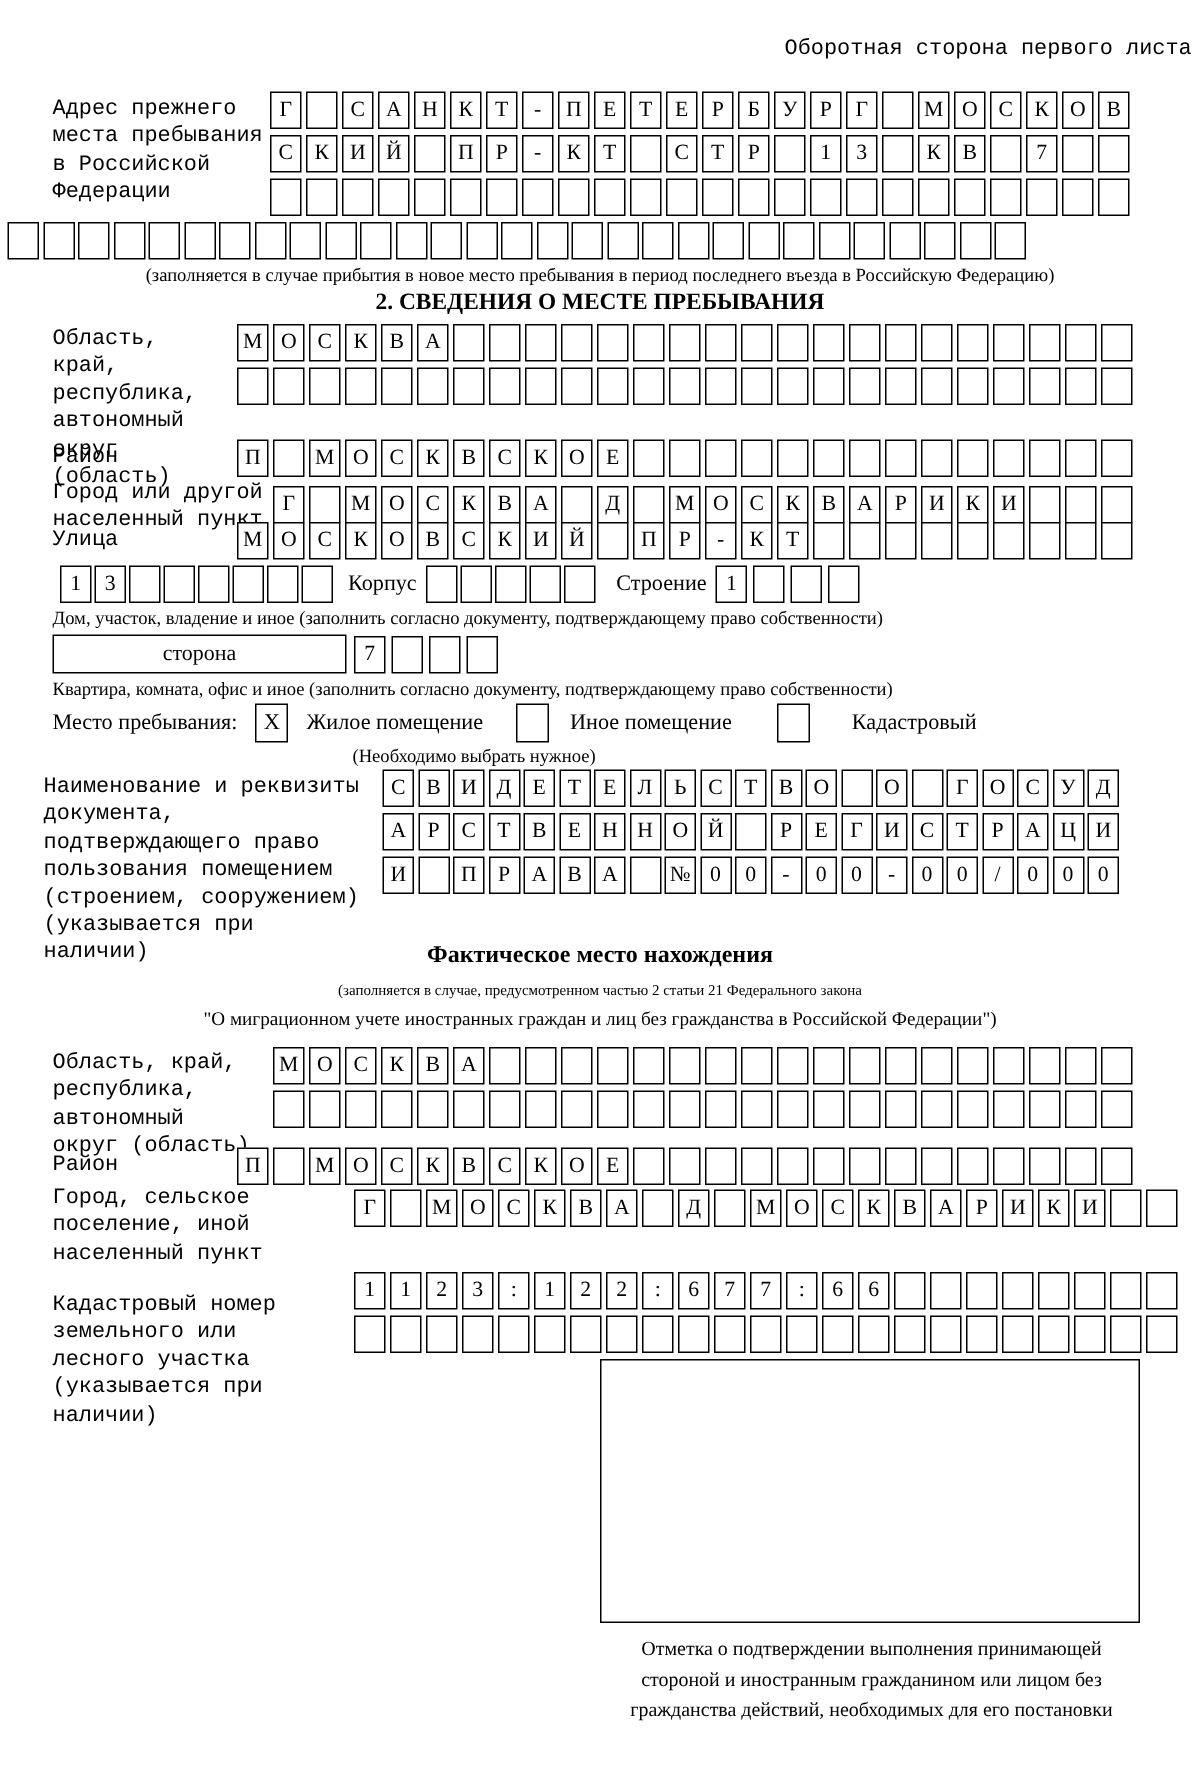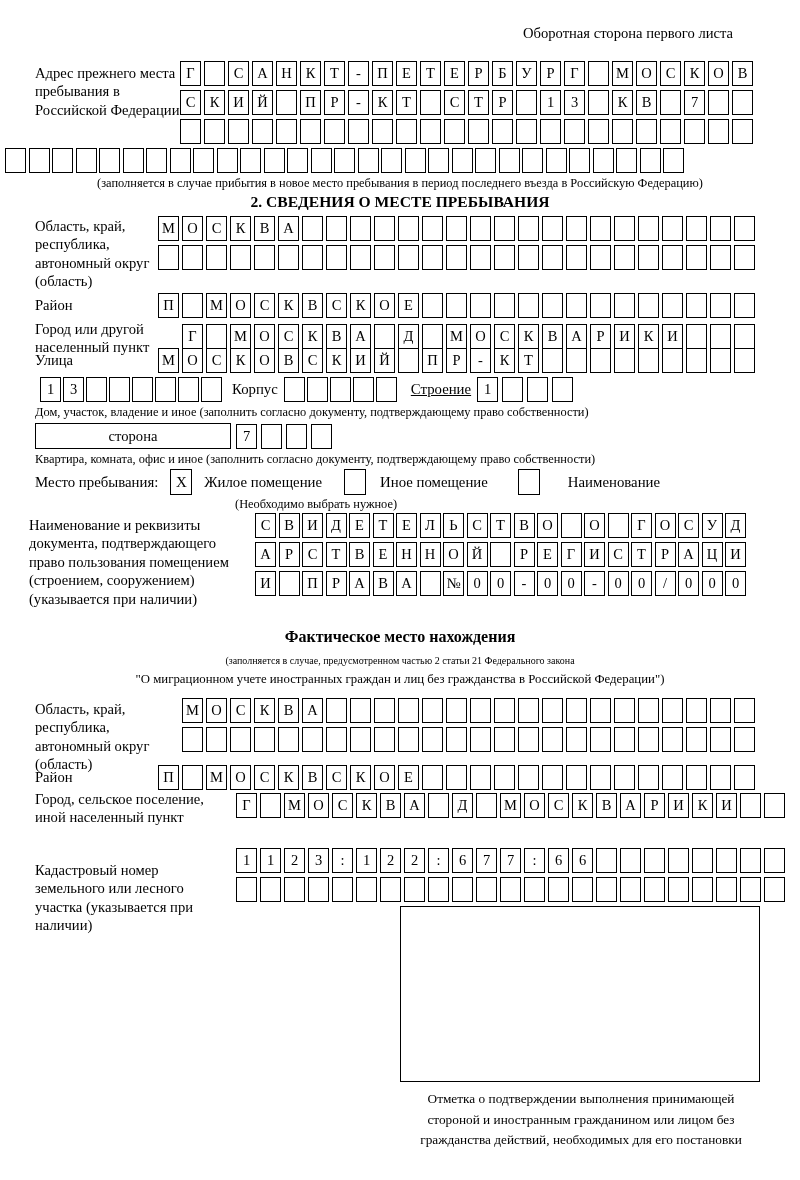--- a/index.html
+++ b/index.html
@@ -2,21 +2,21 @@
 <html><head>
 <meta charset="utf-8">
 <style>
   html,body{margin:0;padding:0;background:#ffffff;}
   body{
     width:800px;height:1180px;position:relative;
     font-family:"Liberation Serif","DejaVu Serif",serif;
     color:#000;overflow:hidden;
   }
   .abs{position:absolute;}
-  .lbl{font-size:14.6px;line-height:1.26;}
+  .lbl{font-size:14.6px;line-height:1.26;font-family:Liberation Mono, monospace;}
   .caption{font-size:12.4px;line-height:1.25;}
   .center{text-align:center;}
   .bold{font-weight:bold;}
   .cellrow{display:flex;gap:3px;}
   .cell{
     width:21px;height:25px;flex:0 0 21px;box-sizing:border-box;
     border:1.6px solid #000;display:flex;align-items:center;justify-content:center;
     font-size:14.5px;line-height:1;background:#fff;
   }
   .labelbox{
@@ -305,21 +305,21 @@
       <div class="cell"></div>
     </div>
   <div class="inlinelbl" style="margin-left:10px;">Корпус</div>
   <div class="cellrow" style="margin-left:6px;gap:2px;">
       <div class="cell"></div>
       <div class="cell"></div>
       <div class="cell"></div>
       <div class="cell"></div>
       <div class="cell"></div>
     </div>
-  <div class="inlinelbl" style="margin-left:14px;text-decoration:underline;">Строение</div>
+  <div class="inlinelbl" style="margin-left:14px;">Строение</div>
   <div class="cellrow" style="margin-left:6px;gap:4px;">
       <div class="cell">1</div>
       <div class="cell"></div>
       <div class="cell"></div>
       <div class="cell"></div>
     </div>
 </div>
 <div class="abs caption" style="top:405px;left:35px;">Дом, участок, владение и иное (заполнить согласно документу, подтверждающему право собственности)</div>
 
 <div class="abs" style="top:423px;left:35px;display:flex;align-items:center;">
@@ -333,21 +333,21 @@
 </div>
 <div class="abs caption" style="top:452px;left:35px;">Квартира, комната, офис и иное (заполнить согласно документу, подтверждающему право собственности)</div>
 
 <div class="abs" style="top:469px;left:35px;display:flex;align-items:center;">
   <div class="inlinelbl">Место пребывания:</div>
   <div class="cb" style="margin-left:12px;">X</div>
   <div class="inlinelbl" style="margin-left:12px;">Жилое помещение</div>
   <div class="cb" style="margin-left:22px;"></div>
   <div class="inlinelbl" style="margin-left:14px;">Иное помещение</div>
   <div class="cb" style="margin-left:30px;"></div>
-  <div class="inlinelbl" style="margin-left:28px;">Наименование</div>
+  <div class="inlinelbl" style="margin-left:28px;">Кадастровый</div>
 </div>
 <div class="abs caption" style="top:497px;left:235px;">(Необходимо выбрать нужное)</div>
 
 <div class="abs lbl" style="top:516px;left:29px;width:212px;">Наименование и реквизиты документа, подтверждающего право пользования помещением (строением, сооружением) (указывается при наличии)</div>
 <div class="abs cellrow" style="top:513px;left:255px;gap:2.5px;">
     <div class="cell">С</div>
     <div class="cell">В</div>
     <div class="cell">И</div>
     <div class="cell">Д</div>
     <div class="cell">Е</div>

